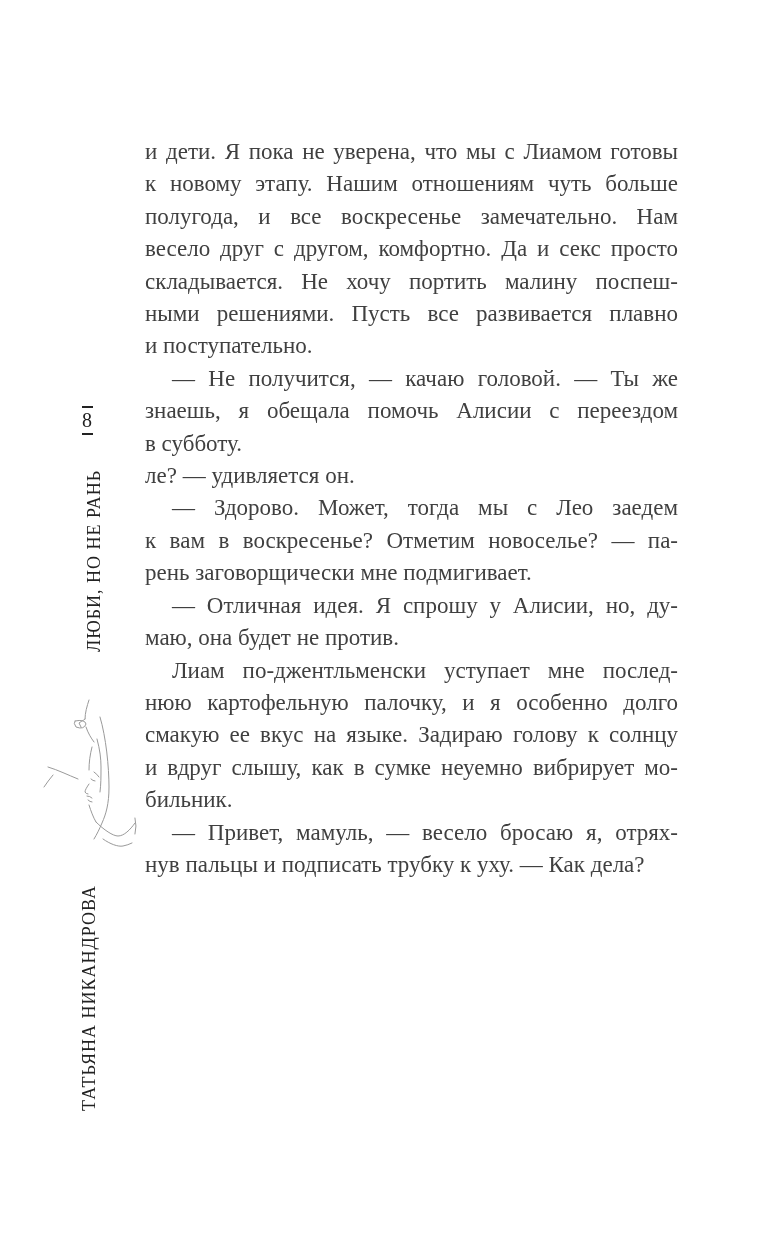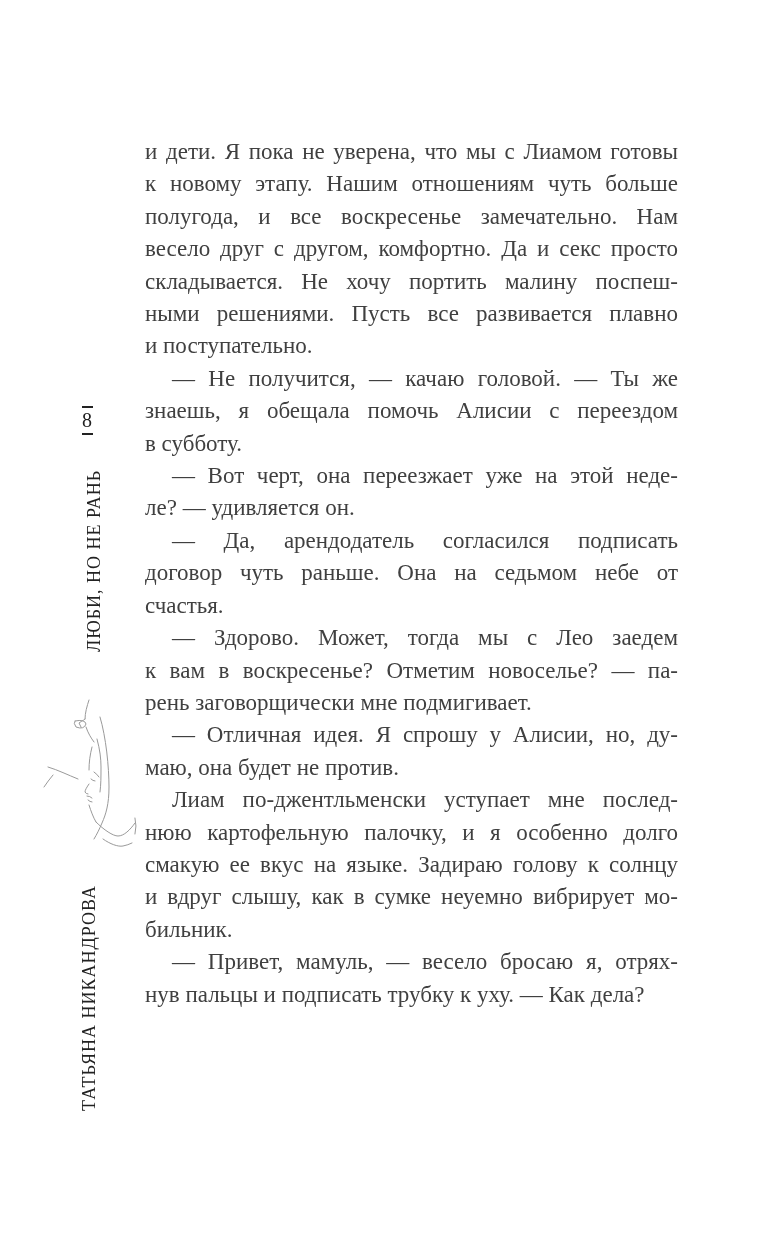--- a/index.html
+++ b/index.html
@@ -139,27 +139,21 @@
         <div class="line">складывается. Не хочу портить малину поспеш-</div>
         <div class="line">ными решениями. Пусть все развивается плавно</div>
         <div class="line last">и поступательно.</div>
       </div>
       <div class="para">
         <div class="line indent">— Не получится, — качаю головой. — Ты же</div>
         <div class="line">знаешь, я обещала помочь Алисии с переездом</div>
         <div class="line last">в субботу.</div>
       </div>
       <div class="para">
-        <div class="line indent">— Вот черт, она переезжает уже на этой неде-</div>
         <div class="line last">ле? — удивляется он.</div>
-      </div>
-      <div class="para">
-        <div class="line indent">— Да, арендодатель согласился подписать</div>
-        <div class="line">договор чуть раньше. Она на седьмом небе от</div>
-        <div class="line last">счастья.</div>
       </div>
       <div class="para">
         <div class="line indent">— Здорово. Может, тогда мы с Лео заедем</div>
         <div class="line">к вам в воскресенье? Отметим новоселье? — па-</div>
         <div class="line last">рень заговорщически мне подмигивает.</div>
       </div>
       <div class="para">
         <div class="line indent">— Отличная идея. Я спрошу у Алисии, но, ду-</div>
         <div class="line last">маю, она будет не против.</div>
       </div>

